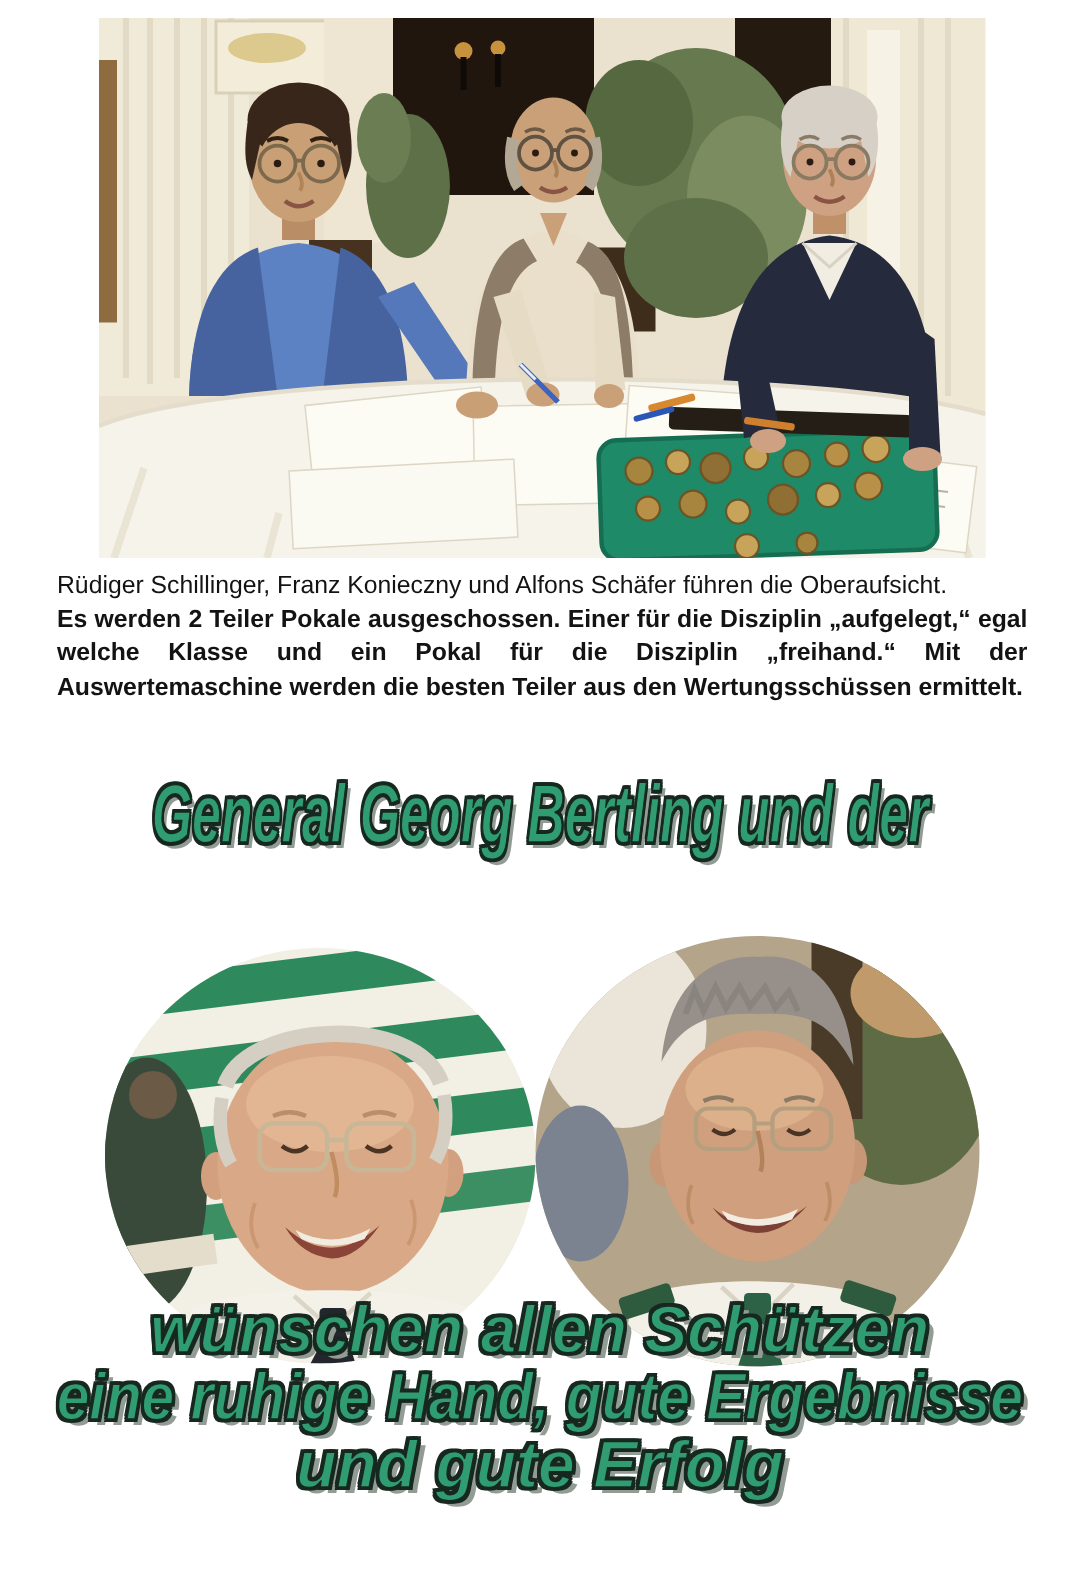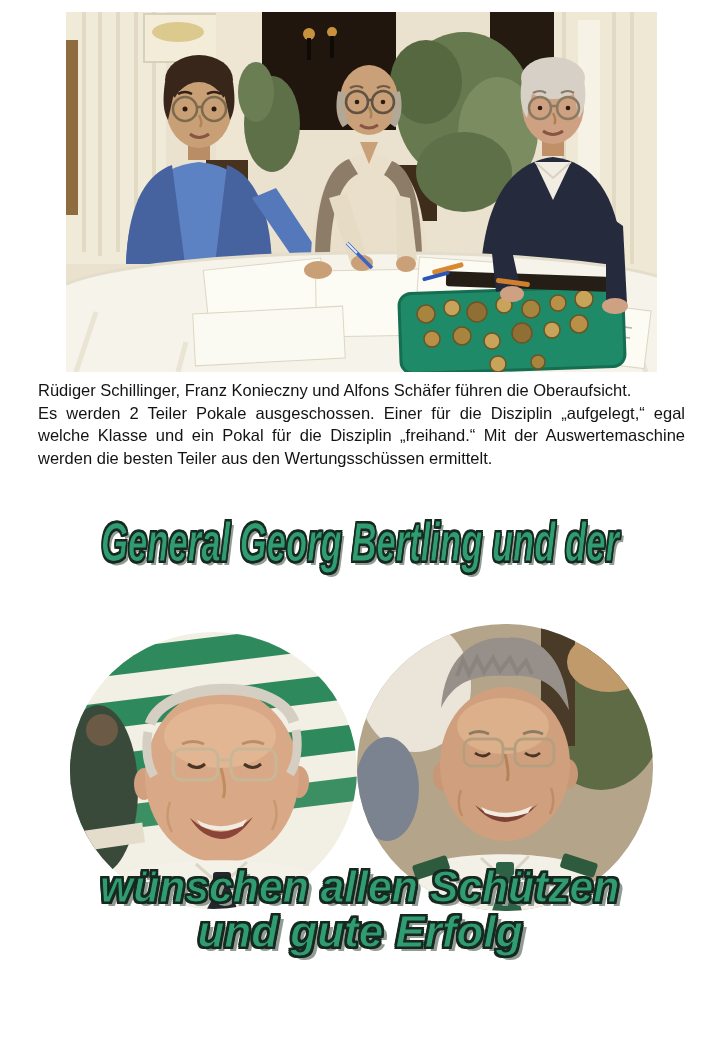--- a/index.html
+++ b/index.html
@@ -8,21 +8,21 @@
 
   
   .main-photo{position:absolute;left:66px;top:12px;width:591px;height:360px;}
   .main-photo svg{display:block;width:100%;height:100%;}
 
   
   .intro{position:absolute;left:38px;top:379px;width:647px;color:var(--body-text,#111);
          font-size:16.5px;line-height:22.5px;}
   .intro p{margin:0;}
   .one-line{white-space:nowrap;}
-  .just{text-align:justify;}
+  .just{text-align:justify;font-weight:bold;}
 
   
   .wa-line{display:flex;justify-content:center;white-space:nowrap;}
   .wa{display:inline-block;font-weight:700;font-style:italic;
       font-family:"Liberation Sans","DejaVu Sans",sans-serif;
       color:var(--wordart-fill,#2f9c72);
       -webkit-text-stroke:1px var(--wordart-outline,#16281f);
       text-shadow:
         -2px -2px 0 var(--wordart-outline,#16281f), 2px -2px 0 var(--wordart-outline,#16281f),
         -2px  2px 0 var(--wordart-outline,#16281f), 2px  2px 0 var(--wordart-outline,#16281f),
@@ -290,18 +290,21 @@
           <polygon points="146,252 135,287 165,287 154,252" fill="#2d6247"></polygon>
         </g>
       </svg>
     </div>
   </div>
 
   <div class="closing">
     <div class="wa-line c1">
       <span class="wa">wünschen allen Schützen</span>
     </div>
+    <div class="wa-line c2">
+      <span class="wa">eine ruhige Hand, gute Ergebnisse</span>
+    </div>
     <div class="wa-line c3">
       <span class="wa">und gute Erfolg</span>
     </div>
   </div>
 
 </div>
 
 </body></html>

